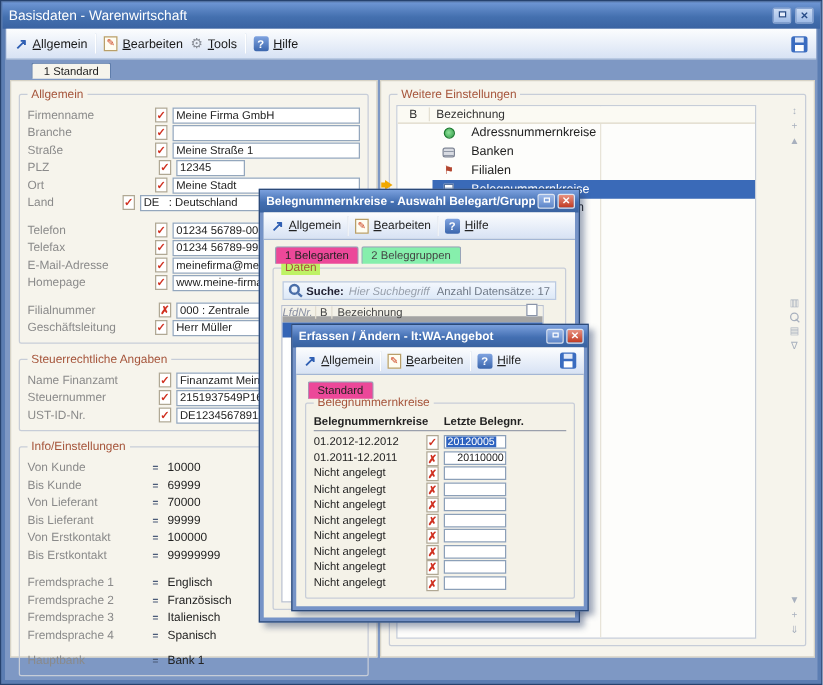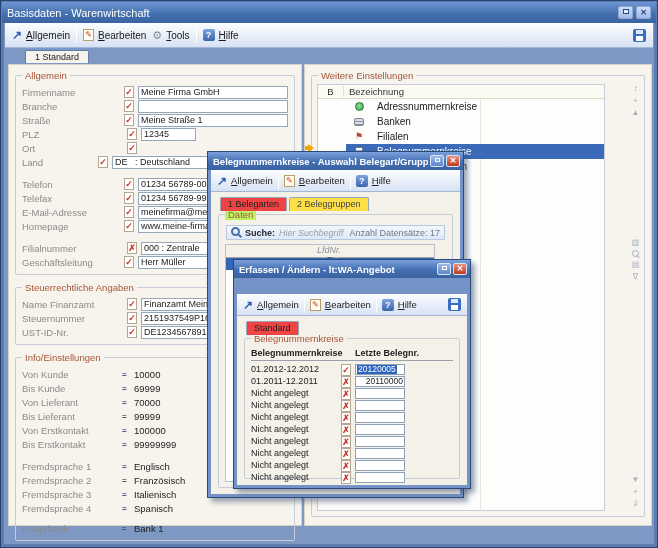--- a/index.html
+++ b/index.html
@@ -89,51 +89,51 @@
   .strip .sg{height:12px;}
   .mt-big{margin-top:118px;} .mb-end{margin-top:auto;}
   .minimag{width:9px;height:10px;position:relative;}
   .minimag::before{content:"";position:absolute;left:1px;top:0;width:5px;height:5px;border:1px solid #a8b0be;border-radius:50%;}
   .minimag::after{content:"";position:absolute;left:5px;top:6px;width:4px;height:1px;background:#a8b0be;transform:rotate(42deg);}
 
   
   .dlg{position:absolute;border:1px solid #2c4a78;background:#7593c7;display:flex;flex-direction:column;
        box-shadow:4px 4px 5px rgba(45,65,105,.45);}
   .dlg1{left:206px;top:150px;width:257px;height:347px;z-index:30;}
-  .dlg2{left:232px;top:258px;width:238px;height:230px;z-index:40;gap:16px;}
+  .dlg2{left:232px;top:258px;width:238px;height:230px;z-index:40;}
   .dtitle{height:18px;display:flex;align-items:center;gap:2px;padding:0 3px 0 5px;
           background:linear-gradient(#7ba0dd,#436fb2 55%,#39629f);}
   .dtitle-t{color:#fff;font-weight:bold;font-size:9.5px;flex:1;white-space:nowrap;overflow:hidden;}
   .dbtn{width:14px;height:12px;border:1px solid #dbe4f2;border-radius:2px;font-size:8px;line-height:10px;
         text-align:center;color:#fff;font-weight:bold;flex:none;}
   .dbtn.rest{background:linear-gradient(#9db9e8,#5d86c9);}
   .dbtn.rest .rsq{border-color:#fff;background:transparent;width:5px;height:4px;}
   .dbtn.x{background:linear-gradient(#e89180,#c03a22);}
   .dframe{flex:1;padding:0 3px 3px;display:flex;min-height:0;}
   .din{flex:1;background:#f4f2e8;display:flex;flex-direction:column;min-height:0;}
   .dtb{height:22px;background:linear-gradient(#fcfdfe,#d7e2f4);border-bottom:1px solid #a3b6d4;
        display:flex;align-items:center;padding:0 6px;gap:5px;font-size:9.5px;}
   .dbody{flex:1;padding:5px 7px 6px;display:flex;flex-direction:column;min-height:0;}
   .dtabs{height:14px;display:flex;gap:2px;padding-left:2px;}
   .dtab{padding:1px 7px;font-size:9px;border:1px solid #98a4b8;border-bottom:none;border-radius:2px 2px 0 0;}
-  .dtab.on{background:#ef4444;position:relative;z-index:2;}
-  .dtab.off{background:#fde047;color:#444;}
+  .dtab.on{background:#ec4899;position:relative;z-index:2;}
+  .dtab.off{background:#86efac;color:#444;}
   .dgroup{flex:1;position:relative;border:1px solid #c7cdd8;border-radius:2px;margin-top:3px;
           padding:8px 5px 5px;display:flex;flex-direction:column;min-height:0;}
   .sbar{height:15px;margin:2px 2px 4px;background:linear-gradient(#f3f7fd,#dde9f8);border:1px solid #b9c9e2;
         display:flex;align-items:center;padding:0 4px;font-size:9px;}
   .mag{width:11px;height:11px;position:relative;margin-right:3px;flex:none;}
   .mag::before{content:"";position:absolute;left:0;top:0;width:5px;height:5px;border:2px solid #4a6ea8;border-radius:50%;}
   .mag::after{content:"";position:absolute;left:7px;top:8px;width:4px;height:2px;background:#4a6ea8;transform:rotate(40deg);}
   .slbl{font-weight:bold;color:#223;}
   .sph{font-style:italic;color:#98a0ac;margin-left:4px;}
   .scount{margin-left:auto;color:#6e7886;}
   .gridwrap{flex:1;display:flex;margin:0 1px;min-height:0;}
   .grid{flex:1;background:#fff;border:1px solid #b9c0ce;display:flex;flex-direction:column;font-size:9px;min-height:0;}
-  .ghdr{height:13px;display:flex;align-items:center;background:#f3f1e8;border-bottom:1px solid #a3a3a3;color:#444;flex-direction:column;}
+  .ghdr{height:13px;display:flex;align-items:flex-start;background:#f3f1e8;border-bottom:5px solid #a3a3a3;color:#444;}
   .c-nr{width:26px;text-align:right;padding-right:2px;flex:none;}
   .hnr{color:#8a90a2;font-style:italic;}
   .c-b{width:14px;text-align:center;border-left:1px solid #e2ddd0;border-right:1px solid #e2ddd0;flex:none;}
   .c-bez{flex:1;padding-left:4px;white-space:nowrap;overflow:hidden;}
   .c-ico{width:16px;display:flex;justify-content:center;flex:none;}
   .cpy{width:7px;height:8px;border:1px solid #8a94a8;background:#fff;position:relative;}
   .cpy::before{content:"";position:absolute;left:-3px;top:-3px;width:7px;height:8px;border:1px solid #8a94a8;background:#fff;}
   .grow{height:12px;display:flex;align-items:center;}
   .grow.sel{background:#3565b5;color:#fff;}
   .grow.sel .c-b{border-left-color:#5d83c6;border-right-color:#5d83c6;}
@@ -209,20 +209,21 @@
           <div class="tbox"><span>Meine Straße 1</span></div>
         </div>
       <div class="frow">
           <span class="flbl">PLZ</span>
           <span class="fico">✓</span>
           <div class="tbox w-plz"><span>12345</span></div>
         </div>
       <div class="frow">
           <span class="flbl">Ort</span>
           <span class="fico">✓</span>
+          <div class="tbox"><span>Meine Stadt</span></div>
         </div>
       <div class="frow">
           <span class="flbl">Land</span>
           <span class="fico">✓</span>
           <div class="tbox combo"><span class="cval">DE   : Deutschland</span><span class="carrow">▼</span></div>
         </div>
 
       <div class="gap8"></div>
 
       <div class="frow">

